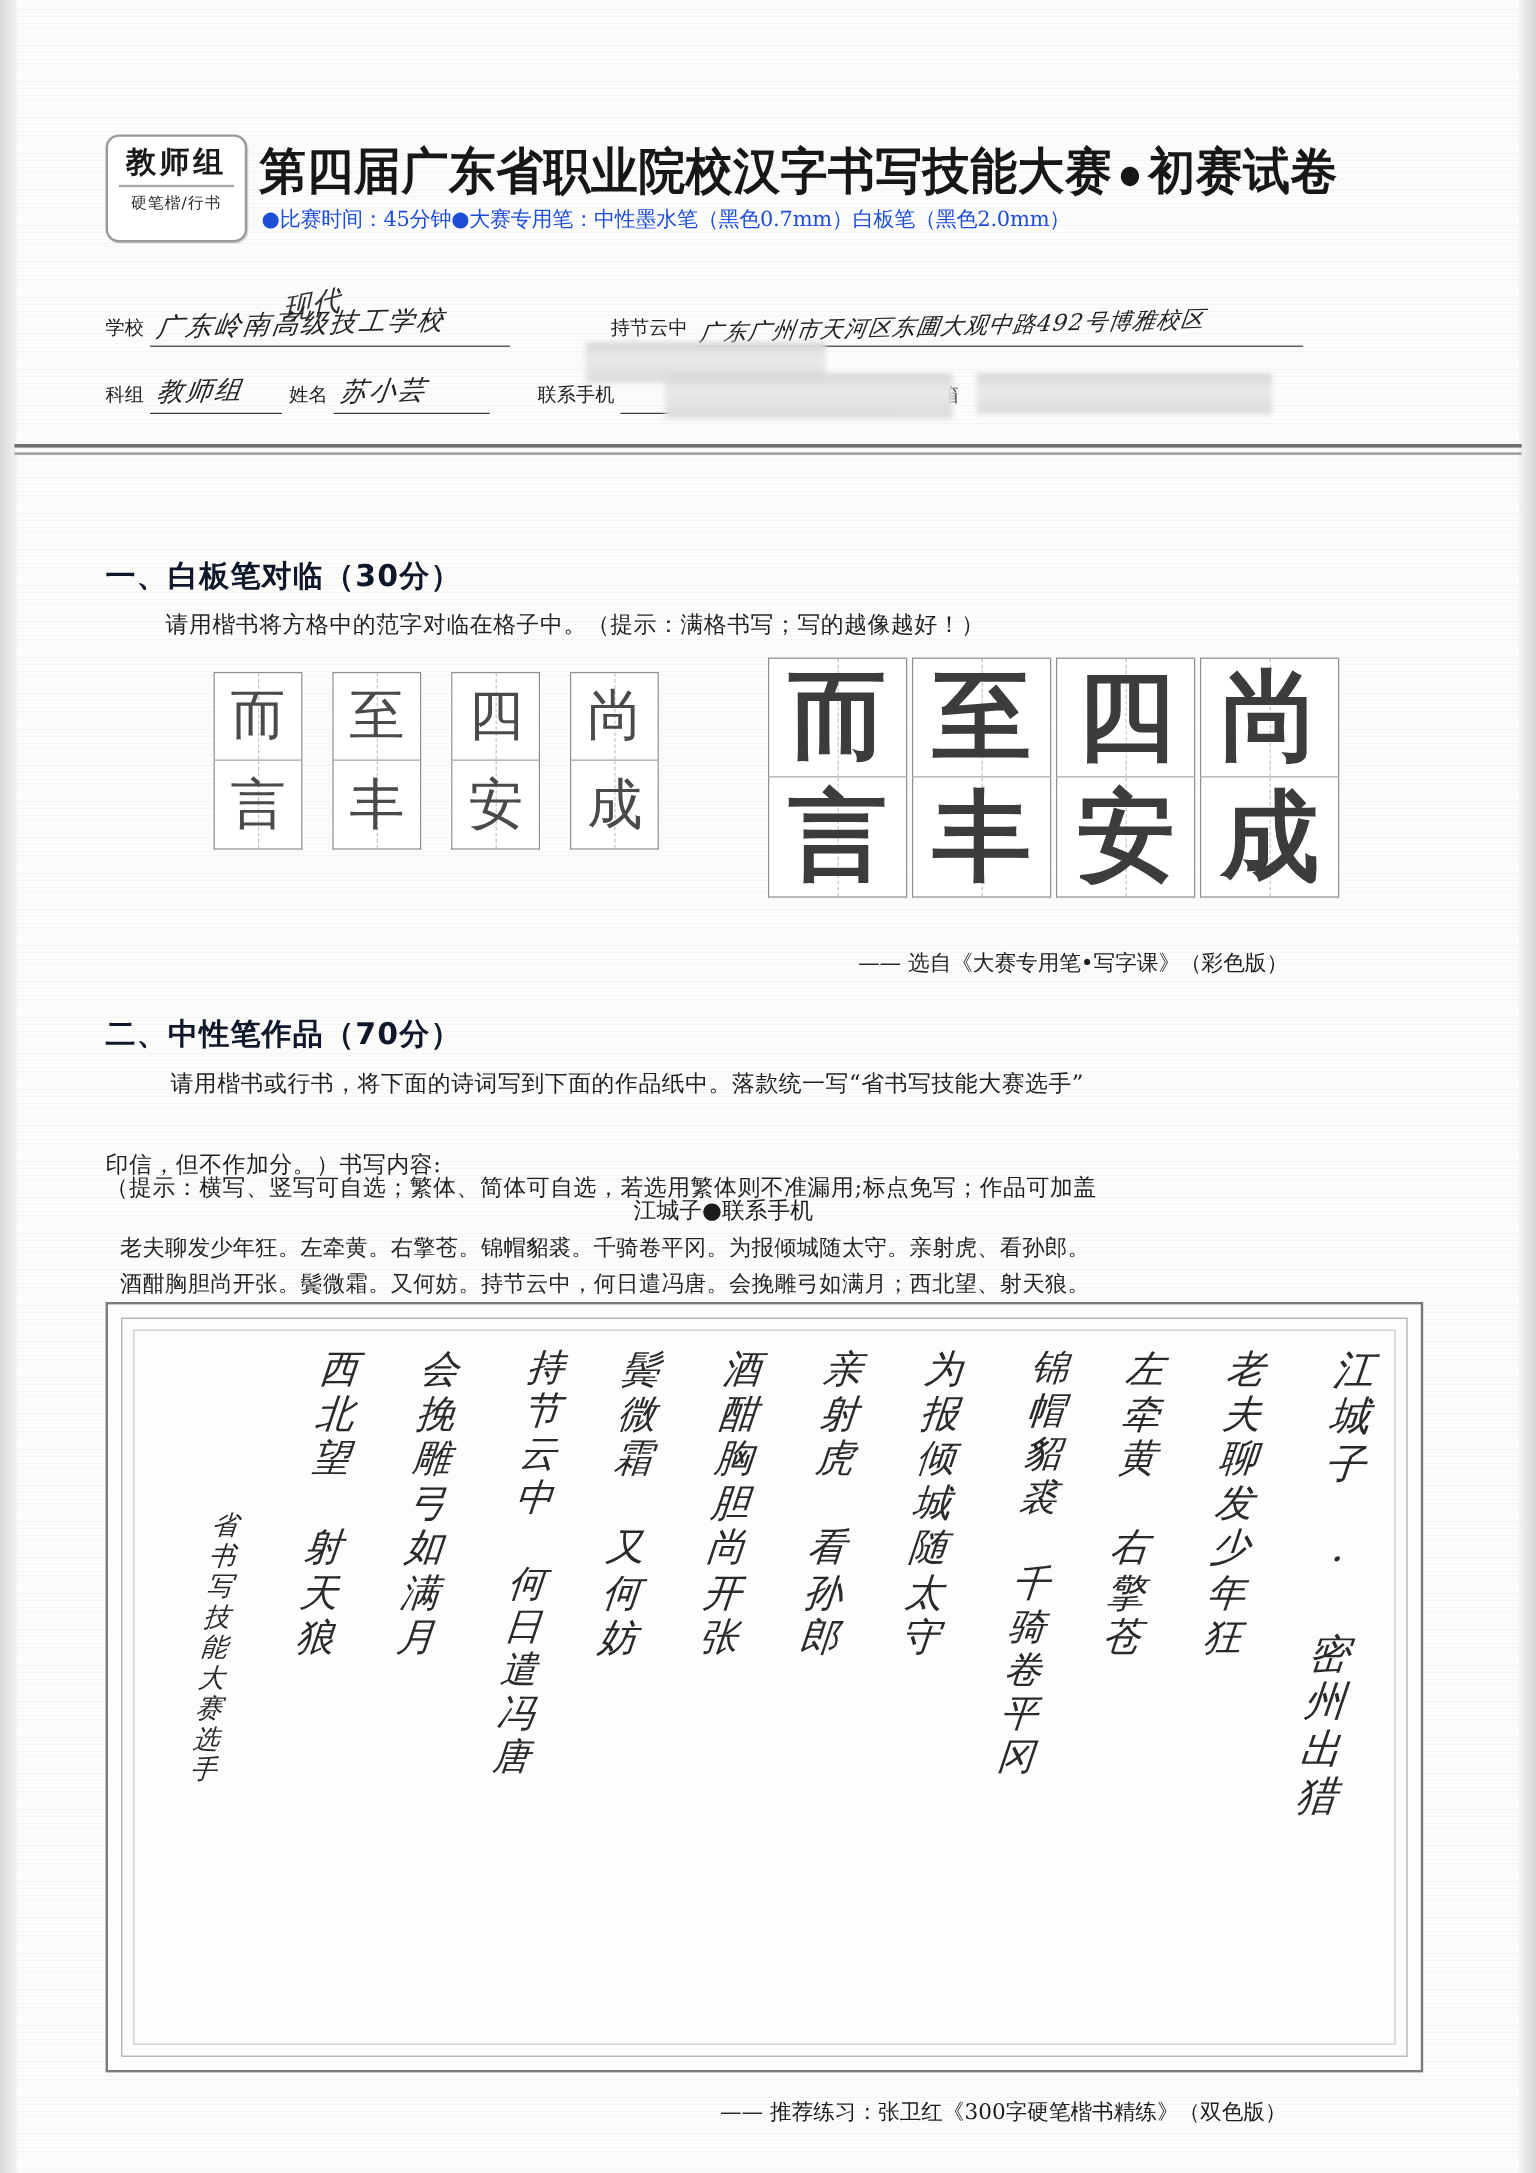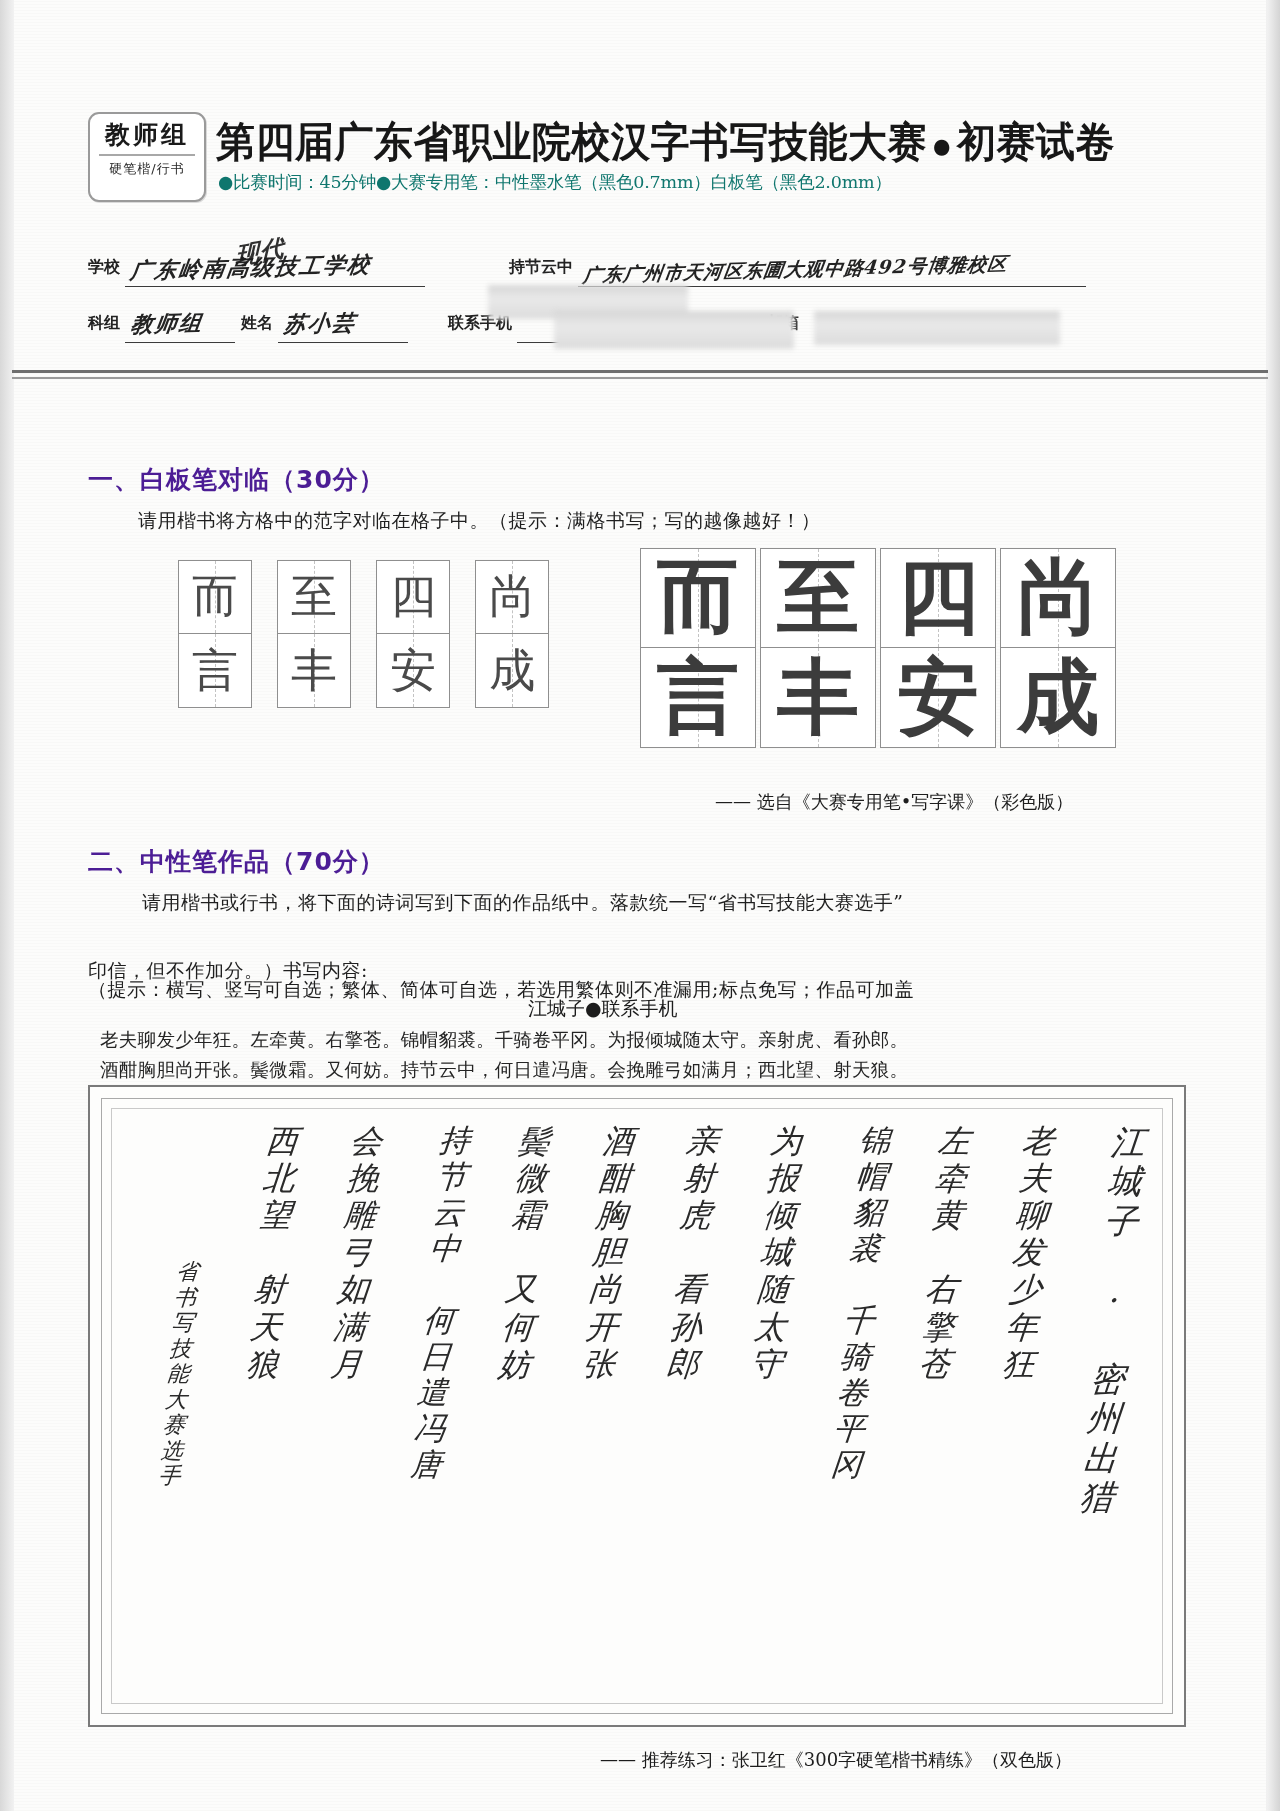--- a/index.html
+++ b/index.html
@@ -45,27 +45,27 @@
   .title {
     position:absolute; left:128px; top:6px;
     font-size:39px; font-weight:800; color:#171717;
     letter-spacing:0.5px; white-space:nowrap;
     font-family:"DejaVu Sans","Liberation Sans",sans-serif;
     transform: scaleY(1.06); transform-origin: left top;
   }
   .title .dot { font-size:20px; vertical-align:middle; padding:0 6px; }
   .subtitle {
     position:absolute; left:130px; top:62px;
-    font-size:17.5px; color:#0f766e; white-space:nowrap; letter-spacing:-0.2px;
+    font-size:17.5px; color:#1d4ed8; white-space:nowrap; letter-spacing:-0.2px;
     font-family:"DejaVu Serif","Liberation Serif",serif;
   }
 
   
   .form { position:absolute; left:88px; top:245px; width:1012px; height:110px; }
-  .frow { position:absolute; left:0; width:1012px; height:34px; display:flex; align-items:flex-start;font-weight:bold; }
+  .frow { position:absolute; left:0; width:1012px; height:34px; display:flex; align-items:center; }
   .frow1 { top:12px; }
   .frow2 { top:68px; }
   .flabel { font-size:16px; color:#222; white-space:nowrap; padding-bottom:2px;
             font-family:"DejaVu Sans","Liberation Sans",sans-serif; }
   .fline { border-bottom:1.6px solid #3a3a3a; height:30px; position:relative;
            margin:0 6px 0 5px; }
   .hw { position:absolute; left:6px; bottom:3px; white-space:nowrap;
         font-family:"DejaVu Serif","Liberation Serif",serif;
         font-style:italic; font-size:22px; color:#232323;
         transform: skewX(-9deg) rotate(-1.6deg); letter-spacing:2px; }
@@ -76,21 +76,21 @@
   .stamp { position:absolute; font-size:24px; color:#1b1b1b;
       font-family:"DejaVu Serif","Liberation Serif",serif; font-style:italic;
       transform: rotate(-10deg) skewX(-10deg); letter-spacing:1px; opacity:.9; }
 
   
   .rule { position:absolute; left:12px; width:1256px; }
   .rule-a { top:370px; height:3px; background:#6e6e6e; }
   .rule-b { top:377px; height:1.5px; background:#9a9a9a; }
 
   
-  .sec-h { position:absolute; font-size:25px; font-weight:800; color:#4c1d95;
+  .sec-h { position:absolute; font-size:25px; font-weight:800; color:#0f172a;
            letter-spacing:1px; white-space:nowrap;
            font-family:"DejaVu Sans","Liberation Sans",sans-serif; }
   .sec-p { position:absolute; font-size:19px; color:#1f1f1f; white-space:nowrap;
            font-family:"DejaVu Serif","Liberation Serif",serif; letter-spacing:0.5px; }
 
   
   .gridwrap { position:absolute; }
   .cellcol { display:inline-block; vertical-align:top; }
   .cellbox { border:1.4px solid #8f8f8f; position:relative; background:#fff; }
   .cellbox::before, .cellbox::after {

